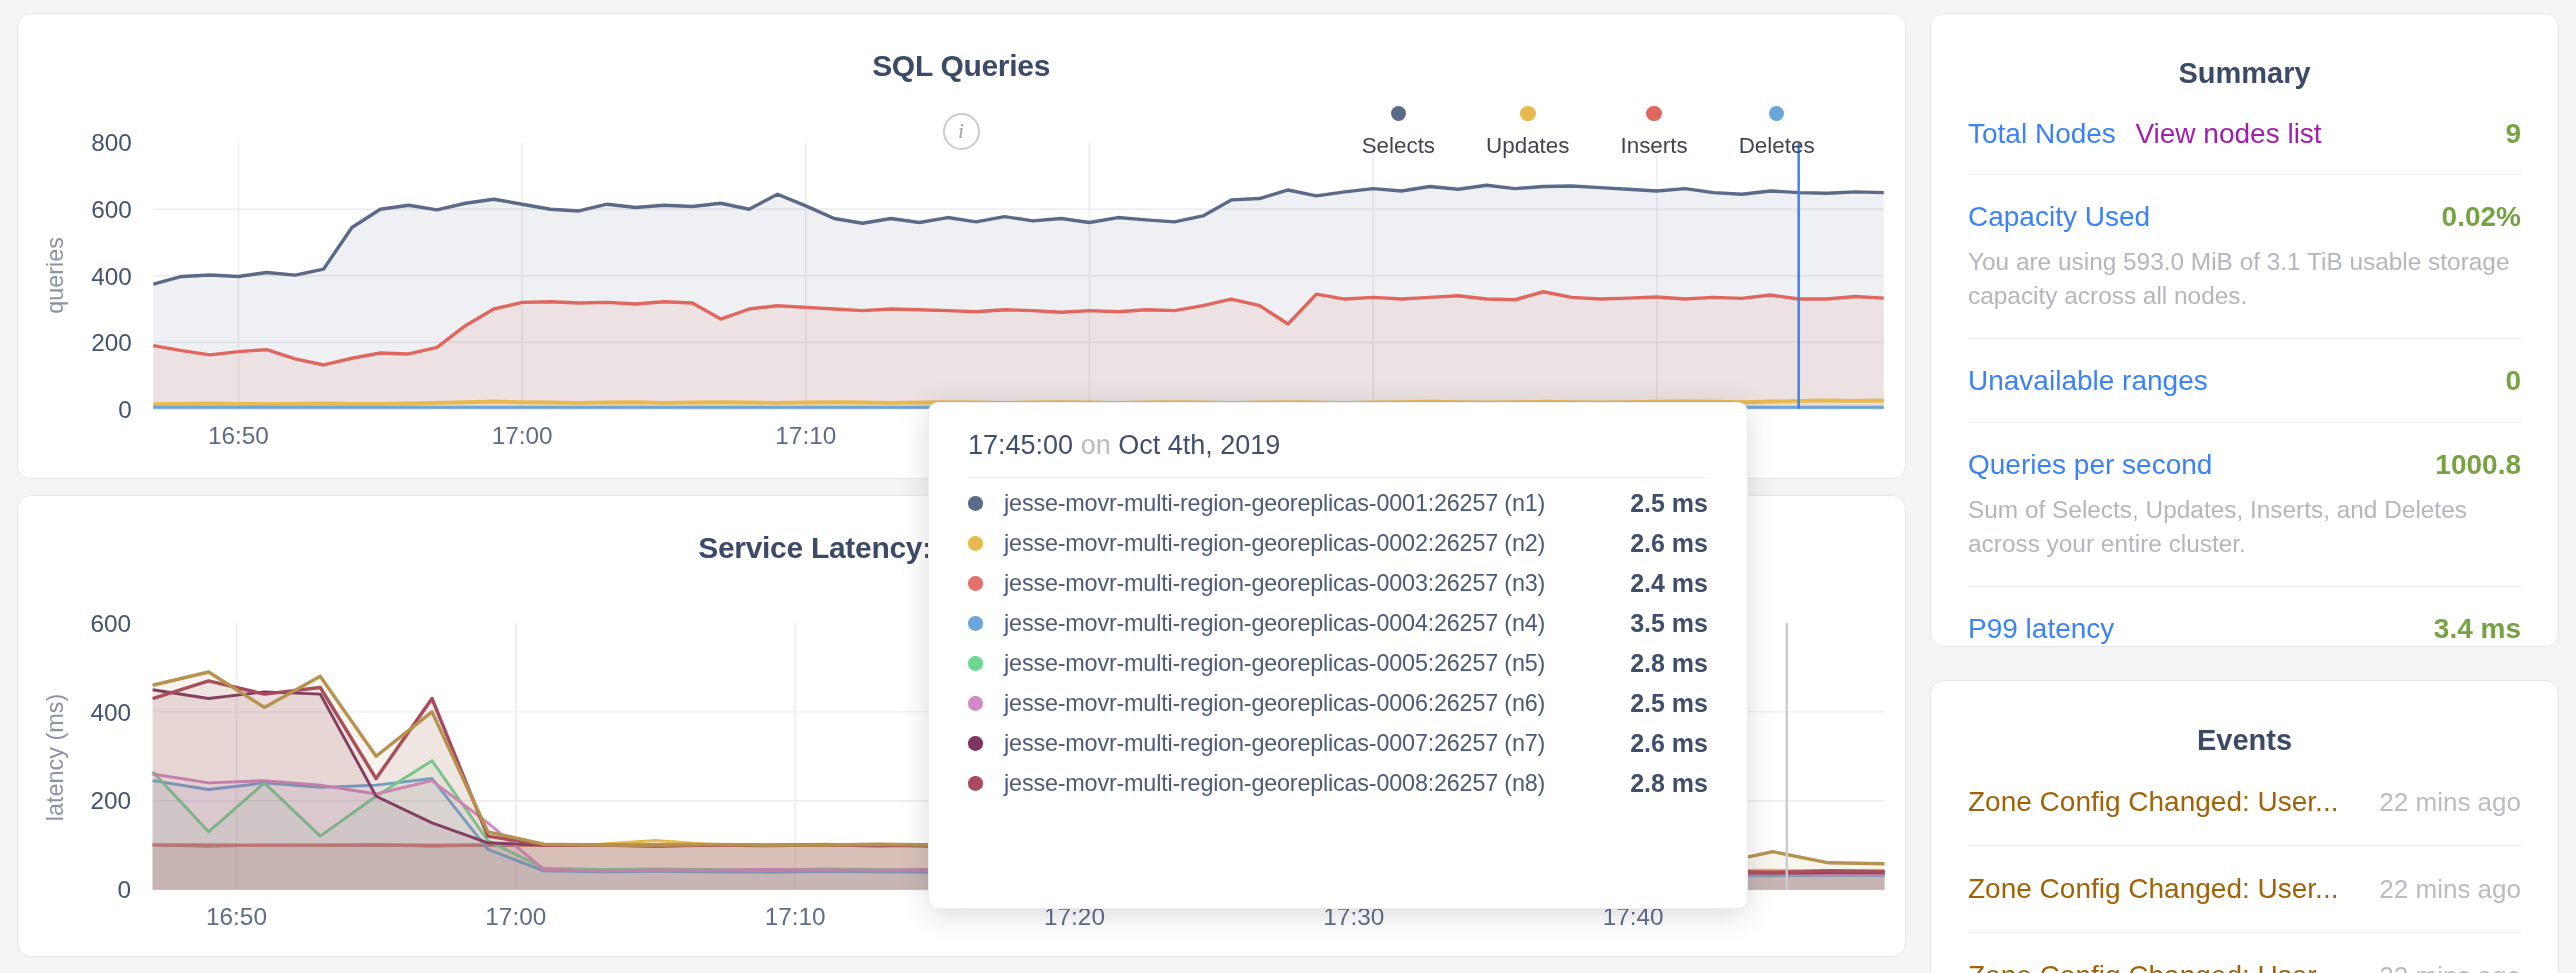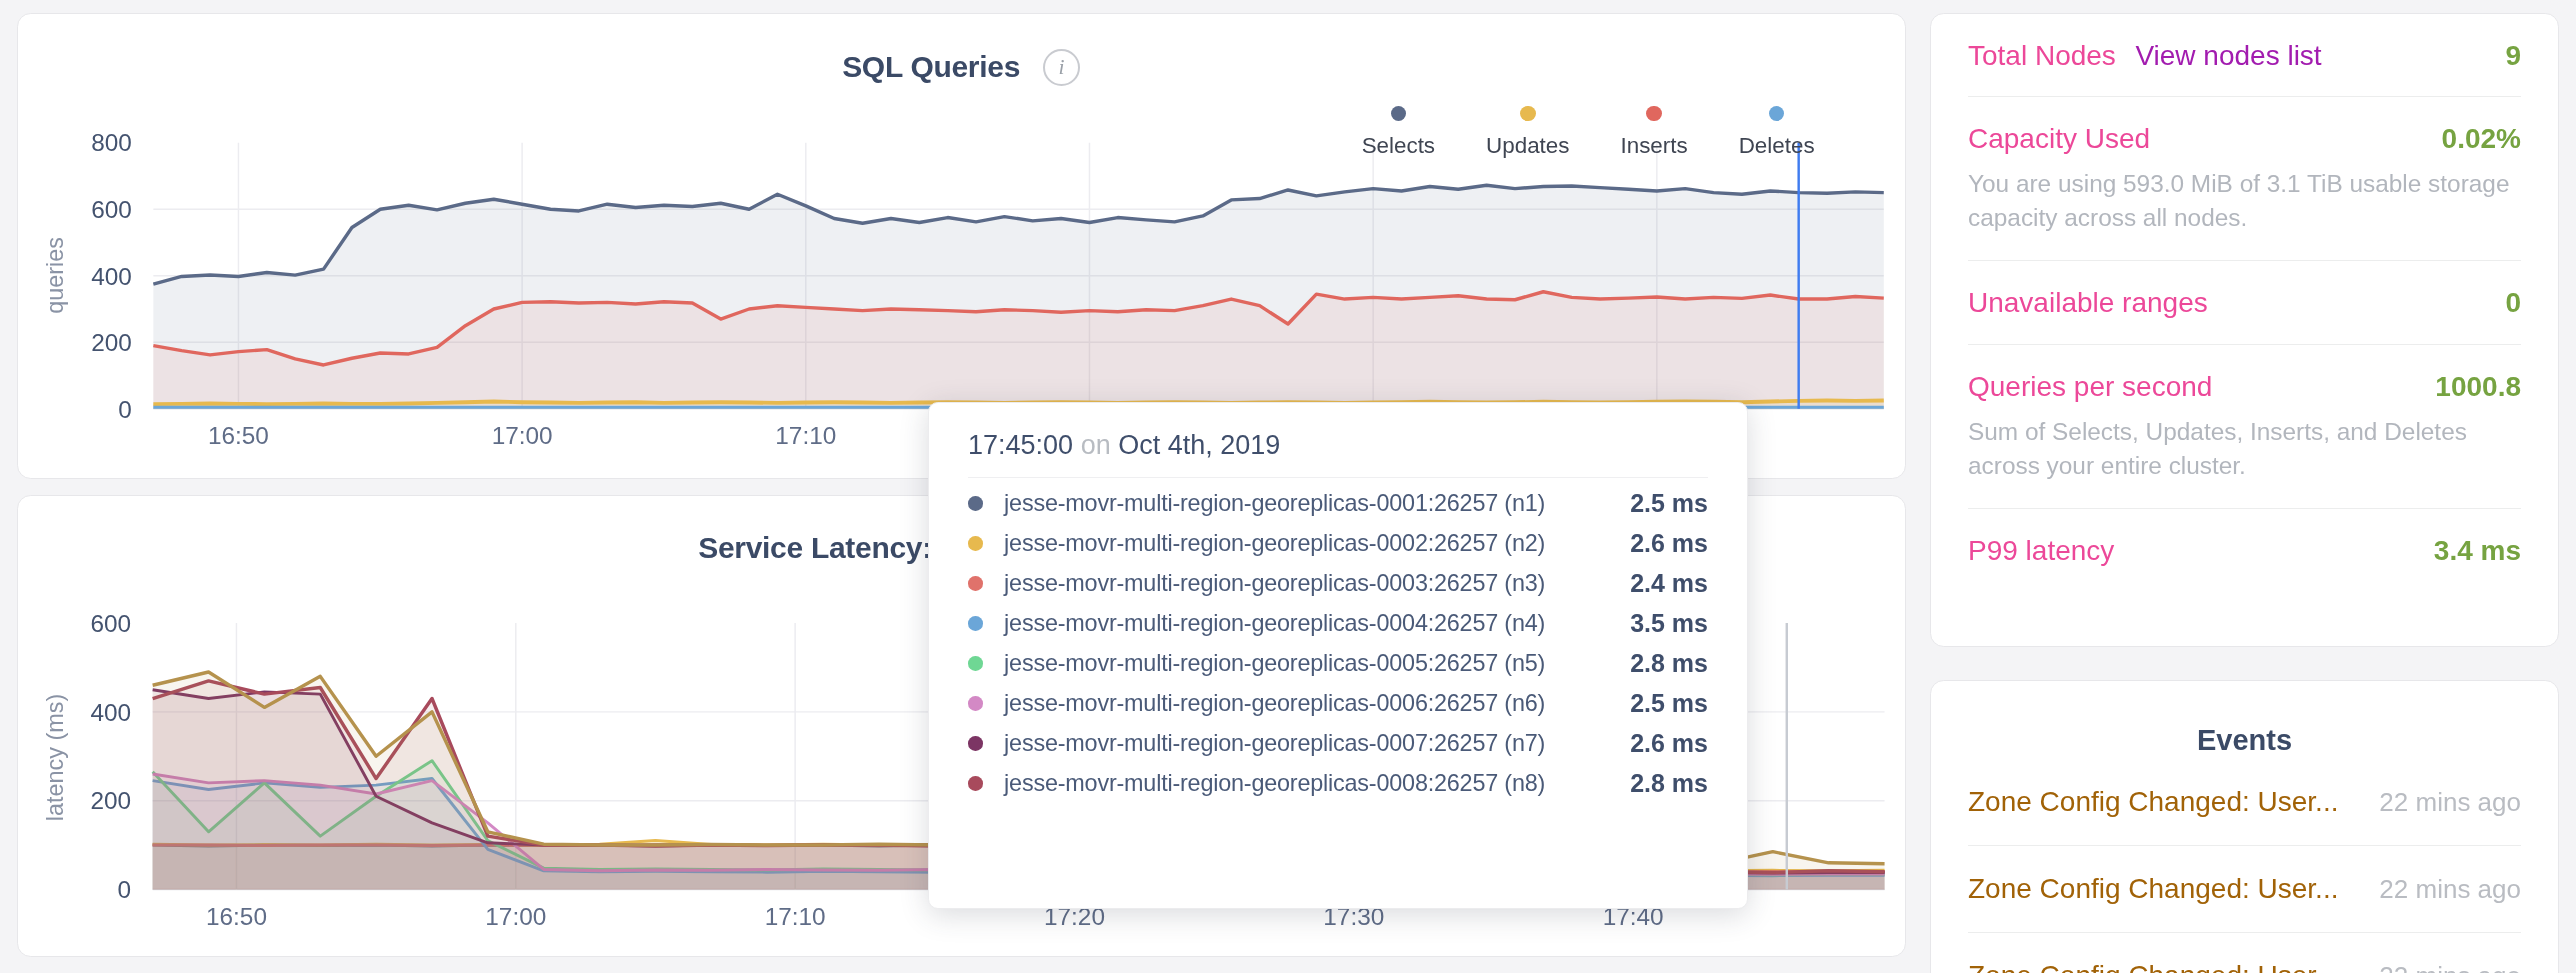--- a/index.html
+++ b/index.html
@@ -14,21 +14,21 @@
     position:absolute; background:#fff;
     border:1px solid #e7e7ea; border-radius:13.7px;
   }
   .card-chart-1 { left:16.6px; top:12.7px;  width:1889px; height:466px; }
   .card-chart-2 { left:16.6px; top:495px; width:1889px; height:462px; }
   .card-summary { left:1930px; top:12.7px;  width:629px; height:634px; }
   .card-events  { left:1930px; top:680px; width:629px; height:410px; }
 
   .chart-header {
     position:absolute; top:35px; left:0; right:0;
-    display:flex; justify-content:center; align-items:center; gap:23px;
+    display:flex; justify-content:center; align-items:center; gap:30px;flex-direction:column;
   }
   .chart-title { margin:0; font-size:30px; font-weight:bold; color:#3b4a66; letter-spacing:-0.3px; }
   .info-badge {
     width:37px; height:37px; border-radius:50%;
     border:2px solid #c9cbd0; color:#9aa0a8;
     display:flex; align-items:center; justify-content:center;
     font-size:21.5px; font-style:italic; font-family:"Liberation Serif", serif;
     cursor:pointer;
   }
   .legend { position:absolute; top:92px; right:90px; display:flex; gap:51px; }
@@ -57,21 +57,21 @@
   .tooltip-row .dot { width:14.6px; height:14.6px; margin-right:21.5px; }
   .tooltip-node-name { font-size:23.4px; color:#4a5a78; letter-spacing:-0.2px; white-space:nowrap; }
   .tooltip-value { margin-left:auto; font-size:25px; font-weight:bold; color:#3f4e6b; white-space:nowrap; }
 
   
   .side-title { margin:43px 0 2px; text-align:center; font-size:29px; font-weight:bold; color:#3b4a66; }
   .side-body { padding:0 37px; }
   .srow { padding:26px 0 24.4px; border-bottom:1px solid #eceded; }
   .srow:last-child { border-bottom:none; }
   .srow-top { display:flex; align-items:baseline; font-size:28px; }
-  .slabel { color:#ec4899; }
+  .slabel { color:#3b82f6; }
   .slink { color:#a21caf; margin-left:19.5px; text-decoration:none; cursor:pointer; }
   .sval { margin-left:auto; color:#76a341; font-weight:bold; white-space:nowrap; }
   .sdesc { margin:11.7px 0 0; font-size:24.4px; line-height:1.42; color:#b2b6bd; }
   .erow { display:flex; align-items:baseline; padding:27px 0; border-bottom:1px solid #eceded; font-size:28px; }
   .erow-text { color:#a16207; text-decoration:none; cursor:pointer; white-space:nowrap; }
   .erow-time { margin-left:auto; color:#b9bcc2; font-size:26px; white-space:nowrap; }
 </style>
 </head>
 <body>
 
@@ -180,20 +180,21 @@
           <path d="M138.0,193.7L195.3,180.1L252.5,216.4L309.8,184.6L367.0,266.5L424.3,221.0L481.5,343.9L538.8,356.6L596.1,357.5L653.3,357.5L710.6,357.0L767.8,357.5L825.1,357.5L882.4,356.6L939.6,357.5L996.9,357.5L1054.1,357.5L1111.4,357.0L1168.6,357.5L1225.9,375.7L1283.2,376.6L1340.4,375.7L1397.7,376.2L1454.9,375.7L1512.2,376.6L1569.5,375.7L1626.7,376.2L1684.0,375.7L1741.2,376.6L1798.5,364.3L1855.7,375.7L1913.0,376.6" fill="none" stroke="#b5924d" stroke-width="3.5" stroke-linejoin="round"></path>
           <line x1="1812.7983870967744" x2="1812.7983870967744" y1="130" y2="403" stroke="#c7cbd2" stroke-width="2.5"></line>
         </svg></div>
     <div class="chart-header">
       <h2 class="chart-title">Service Latency: SQL, 99th percentile</h2>
     </div>
     <div class="y-unit-label">latency (ms)</div>
   </section>
 
   <aside class="card card-summary">
+    <h3 class="side-title">Summary</h3>
     <div class="side-body">
 
         <div class="srow">
           <div class="srow-top">
             <span class="slabel">Total Nodes</span>
             <a class="slink">View nodes list</a>
             <span class="sval">9</span>
           </div>
 
         </div>

